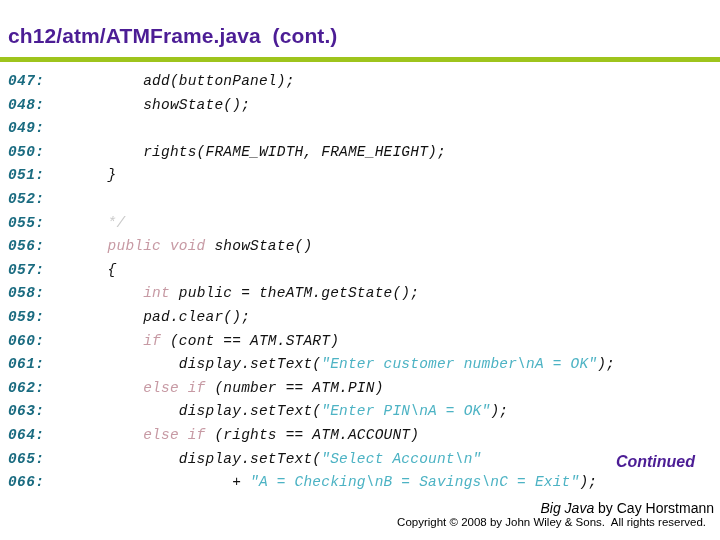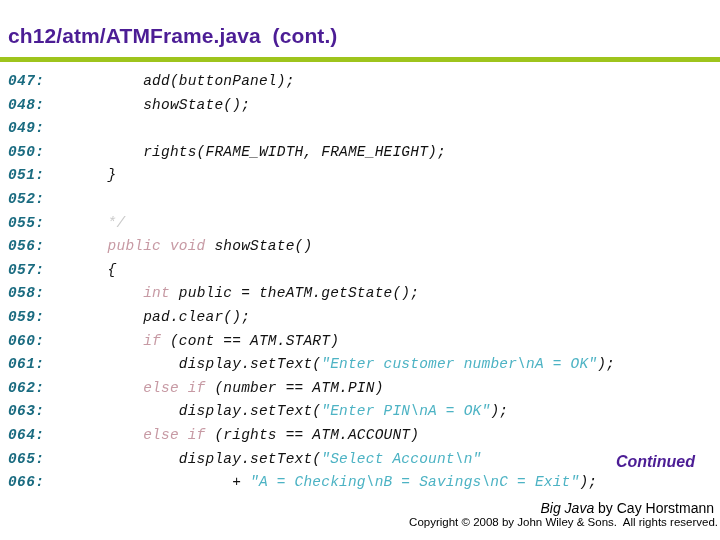--- a/index.html
+++ b/index.html
@@ -90,21 +90,21 @@
     font-family: "Liberation Sans", sans-serif;
     font-size: 14px;
     color: #000000;
     white-space: pre;
   }
   #credit-line .book-title {
     font-style: italic;
   }
   #copyright-line {
     position: absolute;
-    right: 2px;
+    right: 14px;
     top: 516px;
     font-family: "Liberation Sans", sans-serif;
     font-size: 11.5px;
     color: #000000;
     white-space: pre;
   }
 </style>
 </head>
 <body>
 

